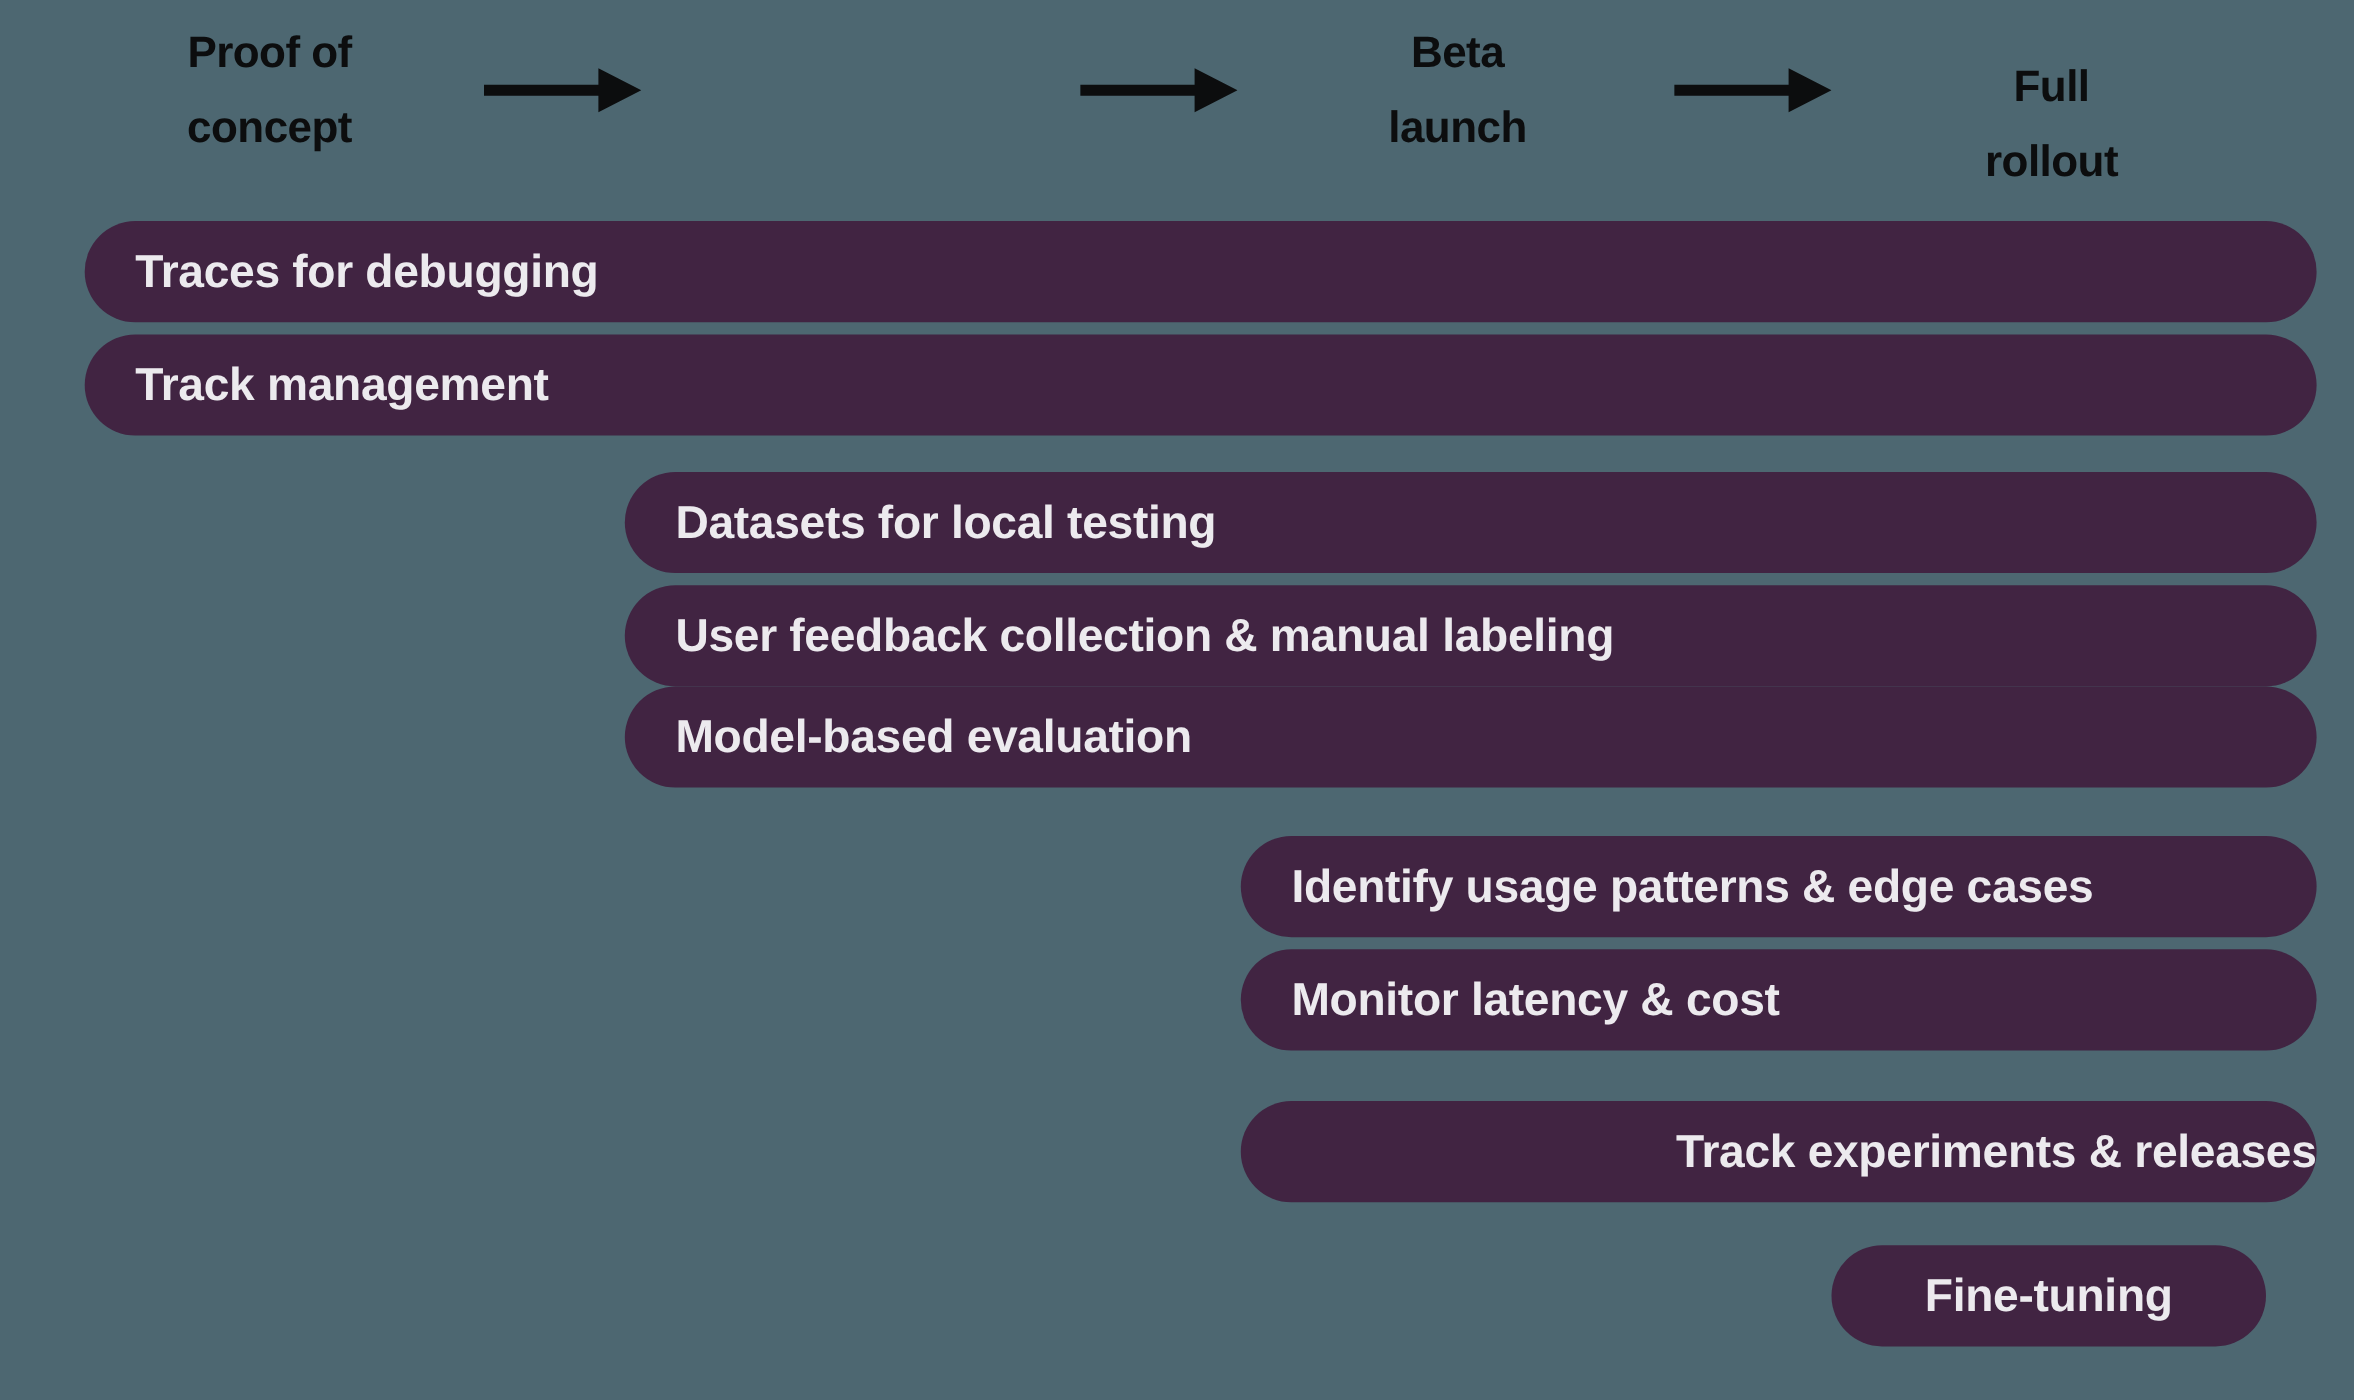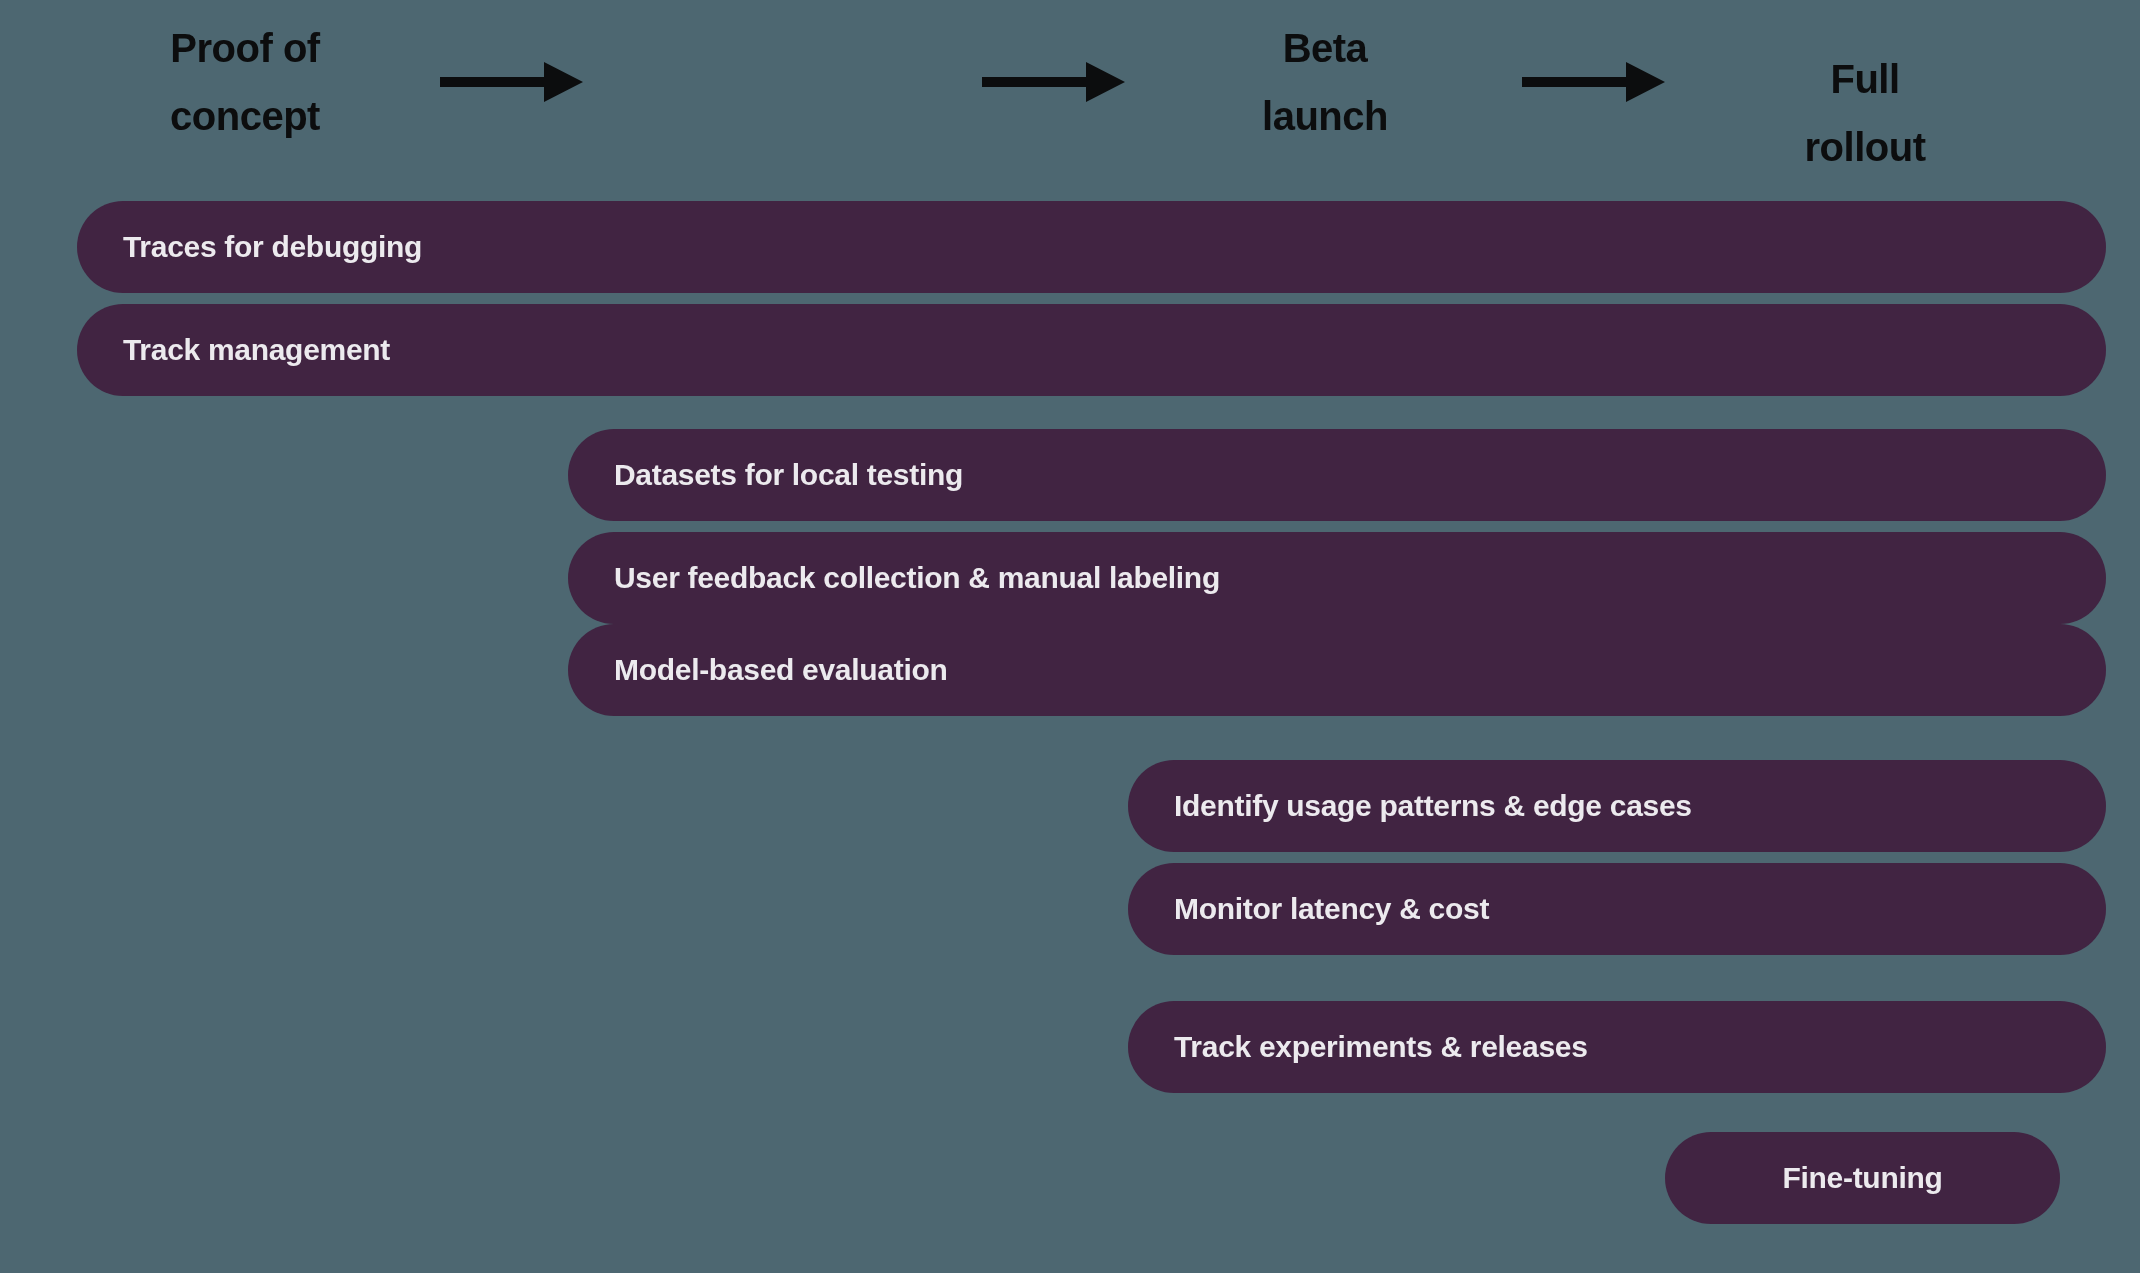--- a/index.html
+++ b/index.html
@@ -46,21 +46,21 @@
     border-radius: 46px;
     display: flex;
     align-items: center;
   }
   .cap-bar.align-left  { justify-content: flex-start; padding-left: 46px; }
   .cap-bar.align-center{ justify-content: center; margin-top: 28px; }
 
   .cap-label {
     color: #eceaee;
     font-weight: bold;
-    font-size: 30px;
+    font-size: 42px;
     line-height: 42px;
     letter-spacing: -0.3px;
     white-space: nowrap;
   }
 </style>
 </head>
 <body>
 
 <div id="canvas">
 
@@ -101,20 +101,20 @@
   </div>
   <div class="cap-bar align-left" style="left:568px;width:1492px;top:624px;">
     <span class="cap-label">Model-based evaluation</span>
   </div>
   <div class="cap-bar align-left" style="left:1128px;width:932px;top:760px;">
     <span class="cap-label">Identify usage patterns &amp; edge cases</span>
   </div>
   <div class="cap-bar align-left" style="left:1128px;width:932px;top:863px;">
     <span class="cap-label">Monitor latency &amp; cost</span>
   </div>
-  <div class="cap-bar align-left" style="left:1128px;width:932px;top:1001px;">
+  <div class="cap-bar align-left" style="left:1128px;width:932px;top:1001px;justify-content:flex-end;">
     <span class="cap-label">Track experiments &amp; releases</span>
   </div>
   <div class="cap-bar align-center" style="left:1665px;width:395px;top:1104px;">
     <span class="cap-label">Fine-tuning</span>
   </div>
 
 </div>
 
 </body></html>

